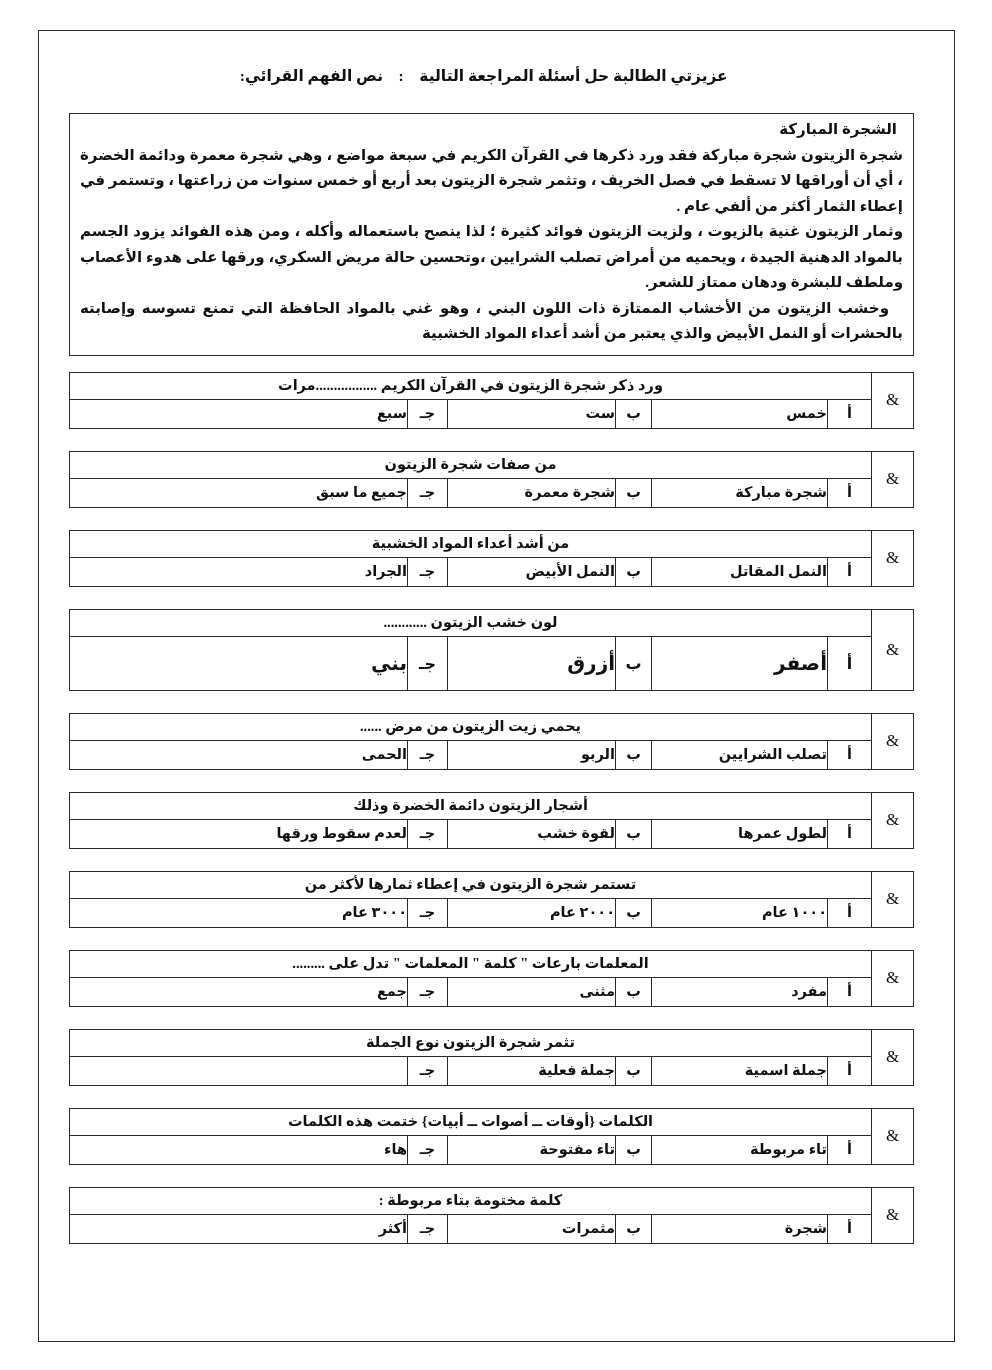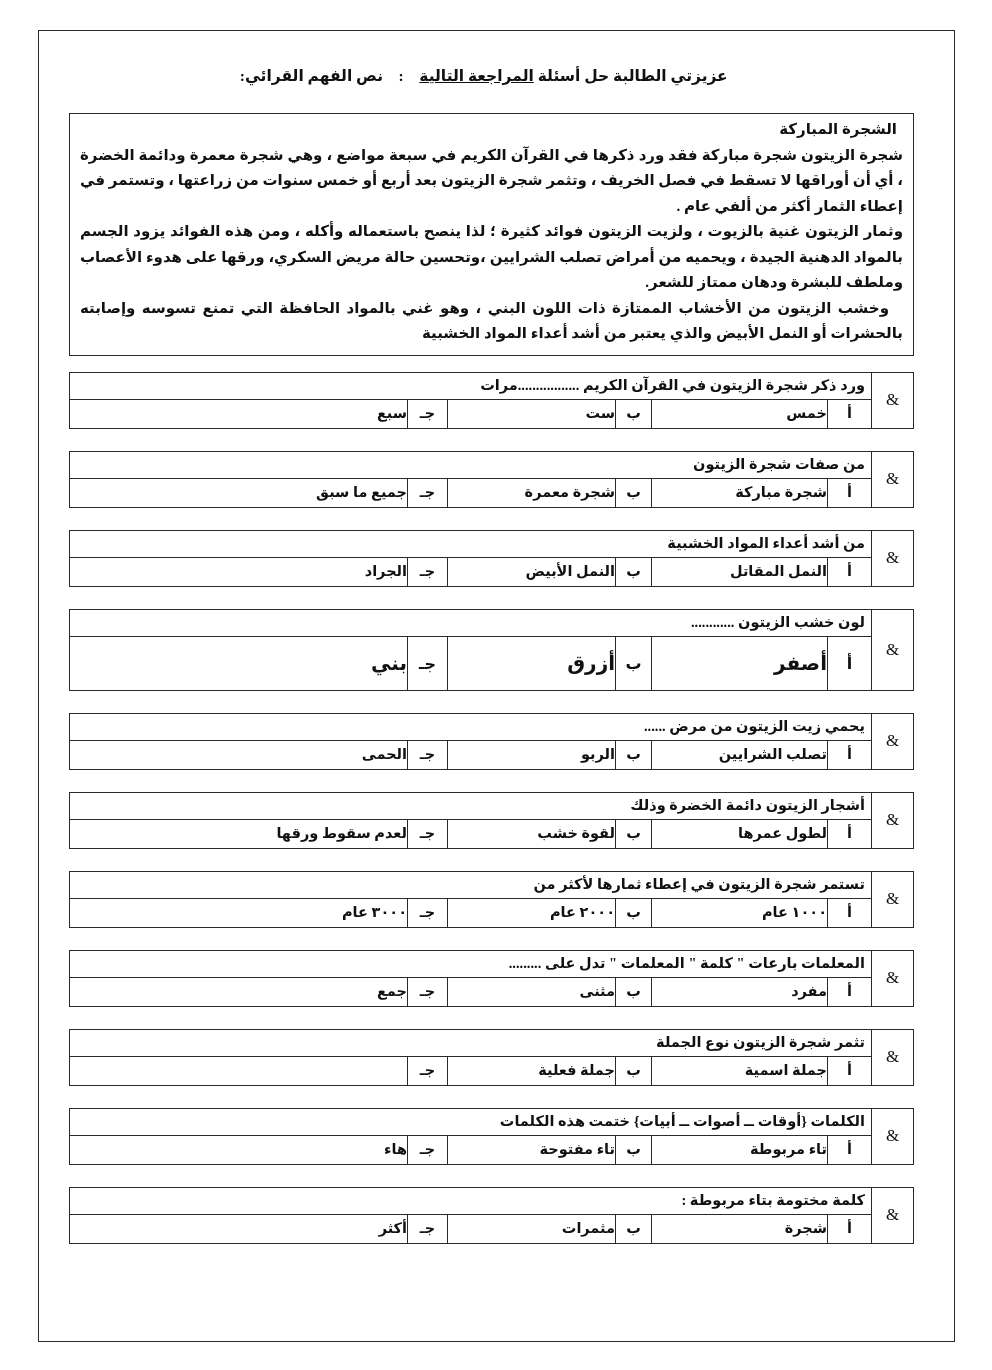--- a/index.html
+++ b/index.html
@@ -14,21 +14,21 @@
     padding:18px 40px 0 30px;
   }
 
   .header {
     text-align:center;
     font-weight:bold;
     font-size:15.5px;
     margin-bottom:10px;
     white-space:pre-wrap;
   }
-  .header .u { text-decoration:underline; }
+  .header .u { }
 
   .passage {
     border:1px solid #2a2a2a;
     padding:3px 10px 8px 10px;
     font-weight:bold;
     font-size:15px;
     line-height:25.5px;
     text-align:justify;
     margin-bottom:16px;
   }
@@ -46,21 +46,21 @@
   }
   .qtable td { border:1px solid #2a2a2a; overflow:hidden; }
   td.amp {
     text-align:center;
     vertical-align:middle;
     font-weight:normal;
     font-size:17px;
   }
   td.qtext {
     height:27px;
-    text-align:right;
+    text-align:center;
     padding:0 6px;
     vertical-align:middle;
   }
   td.lbl { text-align:center; height:29px; vertical-align:middle; }
   td.ans { text-align:right; height:29px; vertical-align:middle; }
 
   .qtable.tall td.ans { height:54px; font-size:20px; }
   .qtable.tall td.lbl { height:54px; font-size:16px; }
 </style>
 </head>

